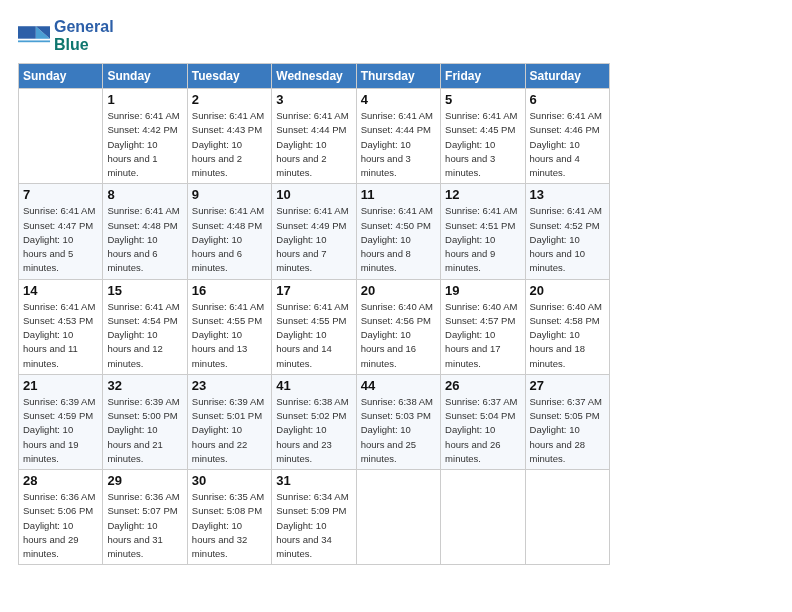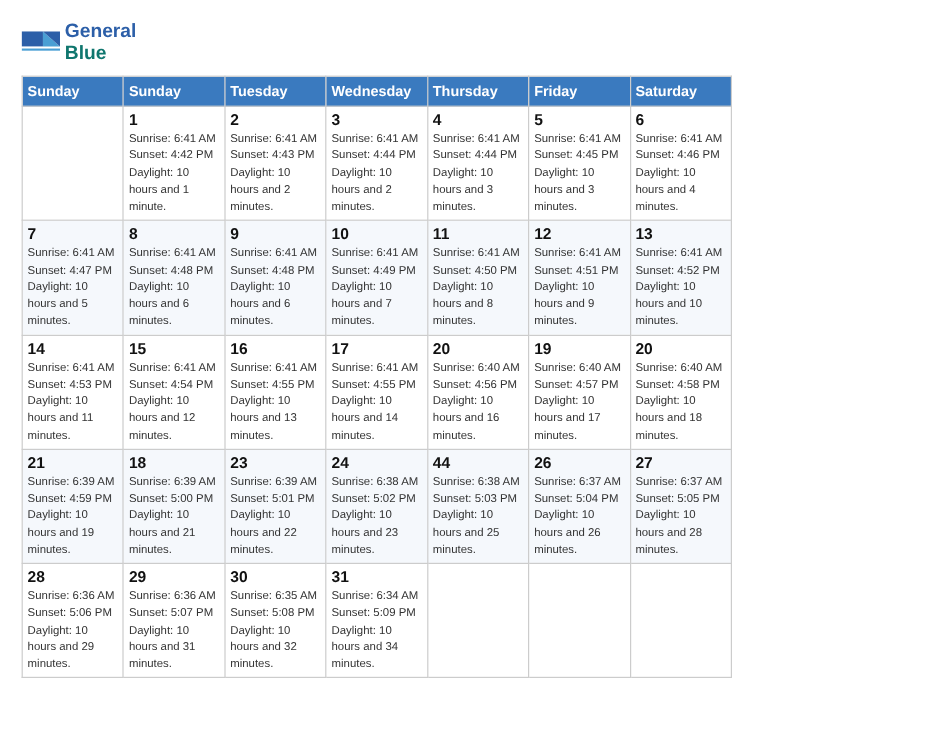--- a/index.html
+++ b/index.html
@@ -207,29 +207,29 @@
             <div class="day-number">20</div>
             <div class="day-info">Sunrise: 6:40 AM<br>Sunset: 4:58 PM<br>Daylight: 10 hours and 18 minutes.</div>
           </td>
         </tr>
         <tr>
           <td>
             <div class="day-number">21</div>
             <div class="day-info">Sunrise: 6:39 AM<br>Sunset: 4:59 PM<br>Daylight: 10 hours and 19 minutes.</div>
           </td>
           <td>
-            <div class="day-number">18</div>
+            <div class="day-number">32</div>
             <div class="day-info">Sunrise: 6:39 AM<br>Sunset: 5:00 PM<br>Daylight: 10 hours and 21 minutes.</div>
           </td>
           <td>
             <div class="day-number">23</div>
             <div class="day-info">Sunrise: 6:39 AM<br>Sunset: 5:01 PM<br>Daylight: 10 hours and 22 minutes.</div>
           </td>
           <td>
-            <div class="day-number">24</div>
+            <div class="day-number">41</div>
             <div class="day-info">Sunrise: 6:38 AM<br>Sunset: 5:02 PM<br>Daylight: 10 hours and 23 minutes.</div>
           </td>
           <td>
             <div class="day-number">44</div>
             <div class="day-info">Sunrise: 6:38 AM<br>Sunset: 5:03 PM<br>Daylight: 10 hours and 25 minutes.</div>
           </td>
           <td>
             <div class="day-number">26</div>
             <div class="day-info">Sunrise: 6:37 AM<br>Sunset: 5:04 PM<br>Daylight: 10 hours and 26 minutes.</div>
           </td>

